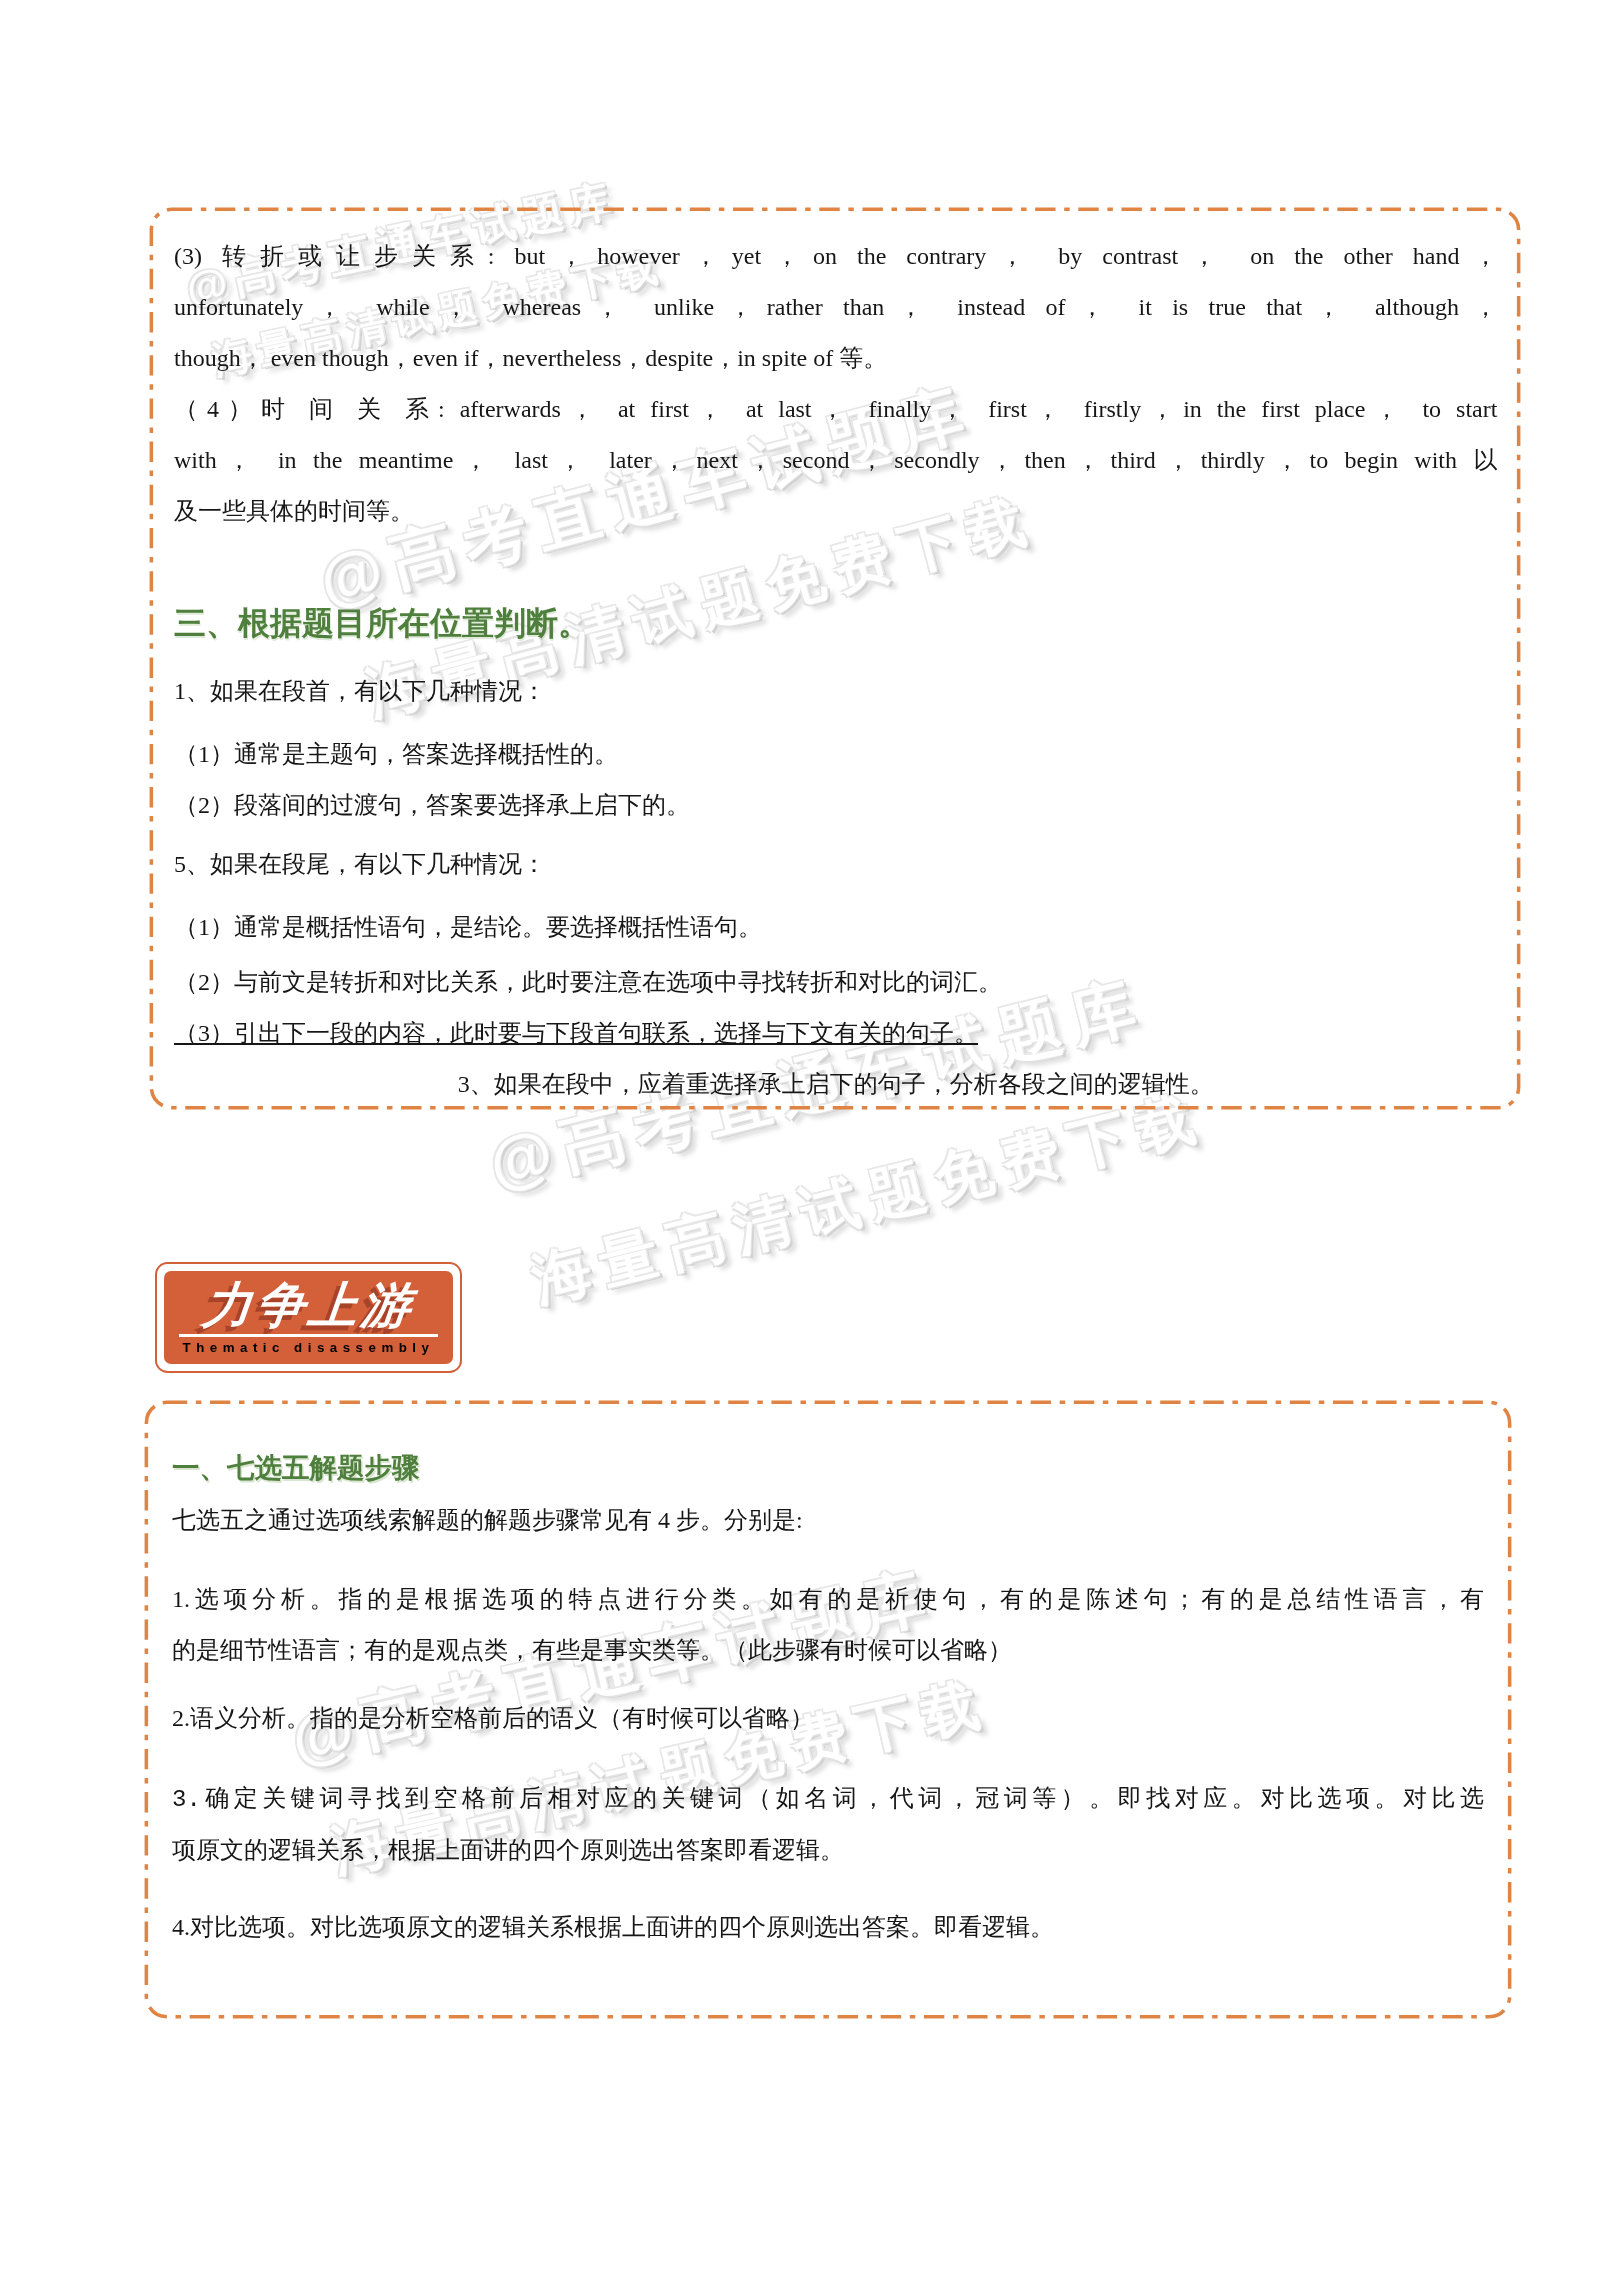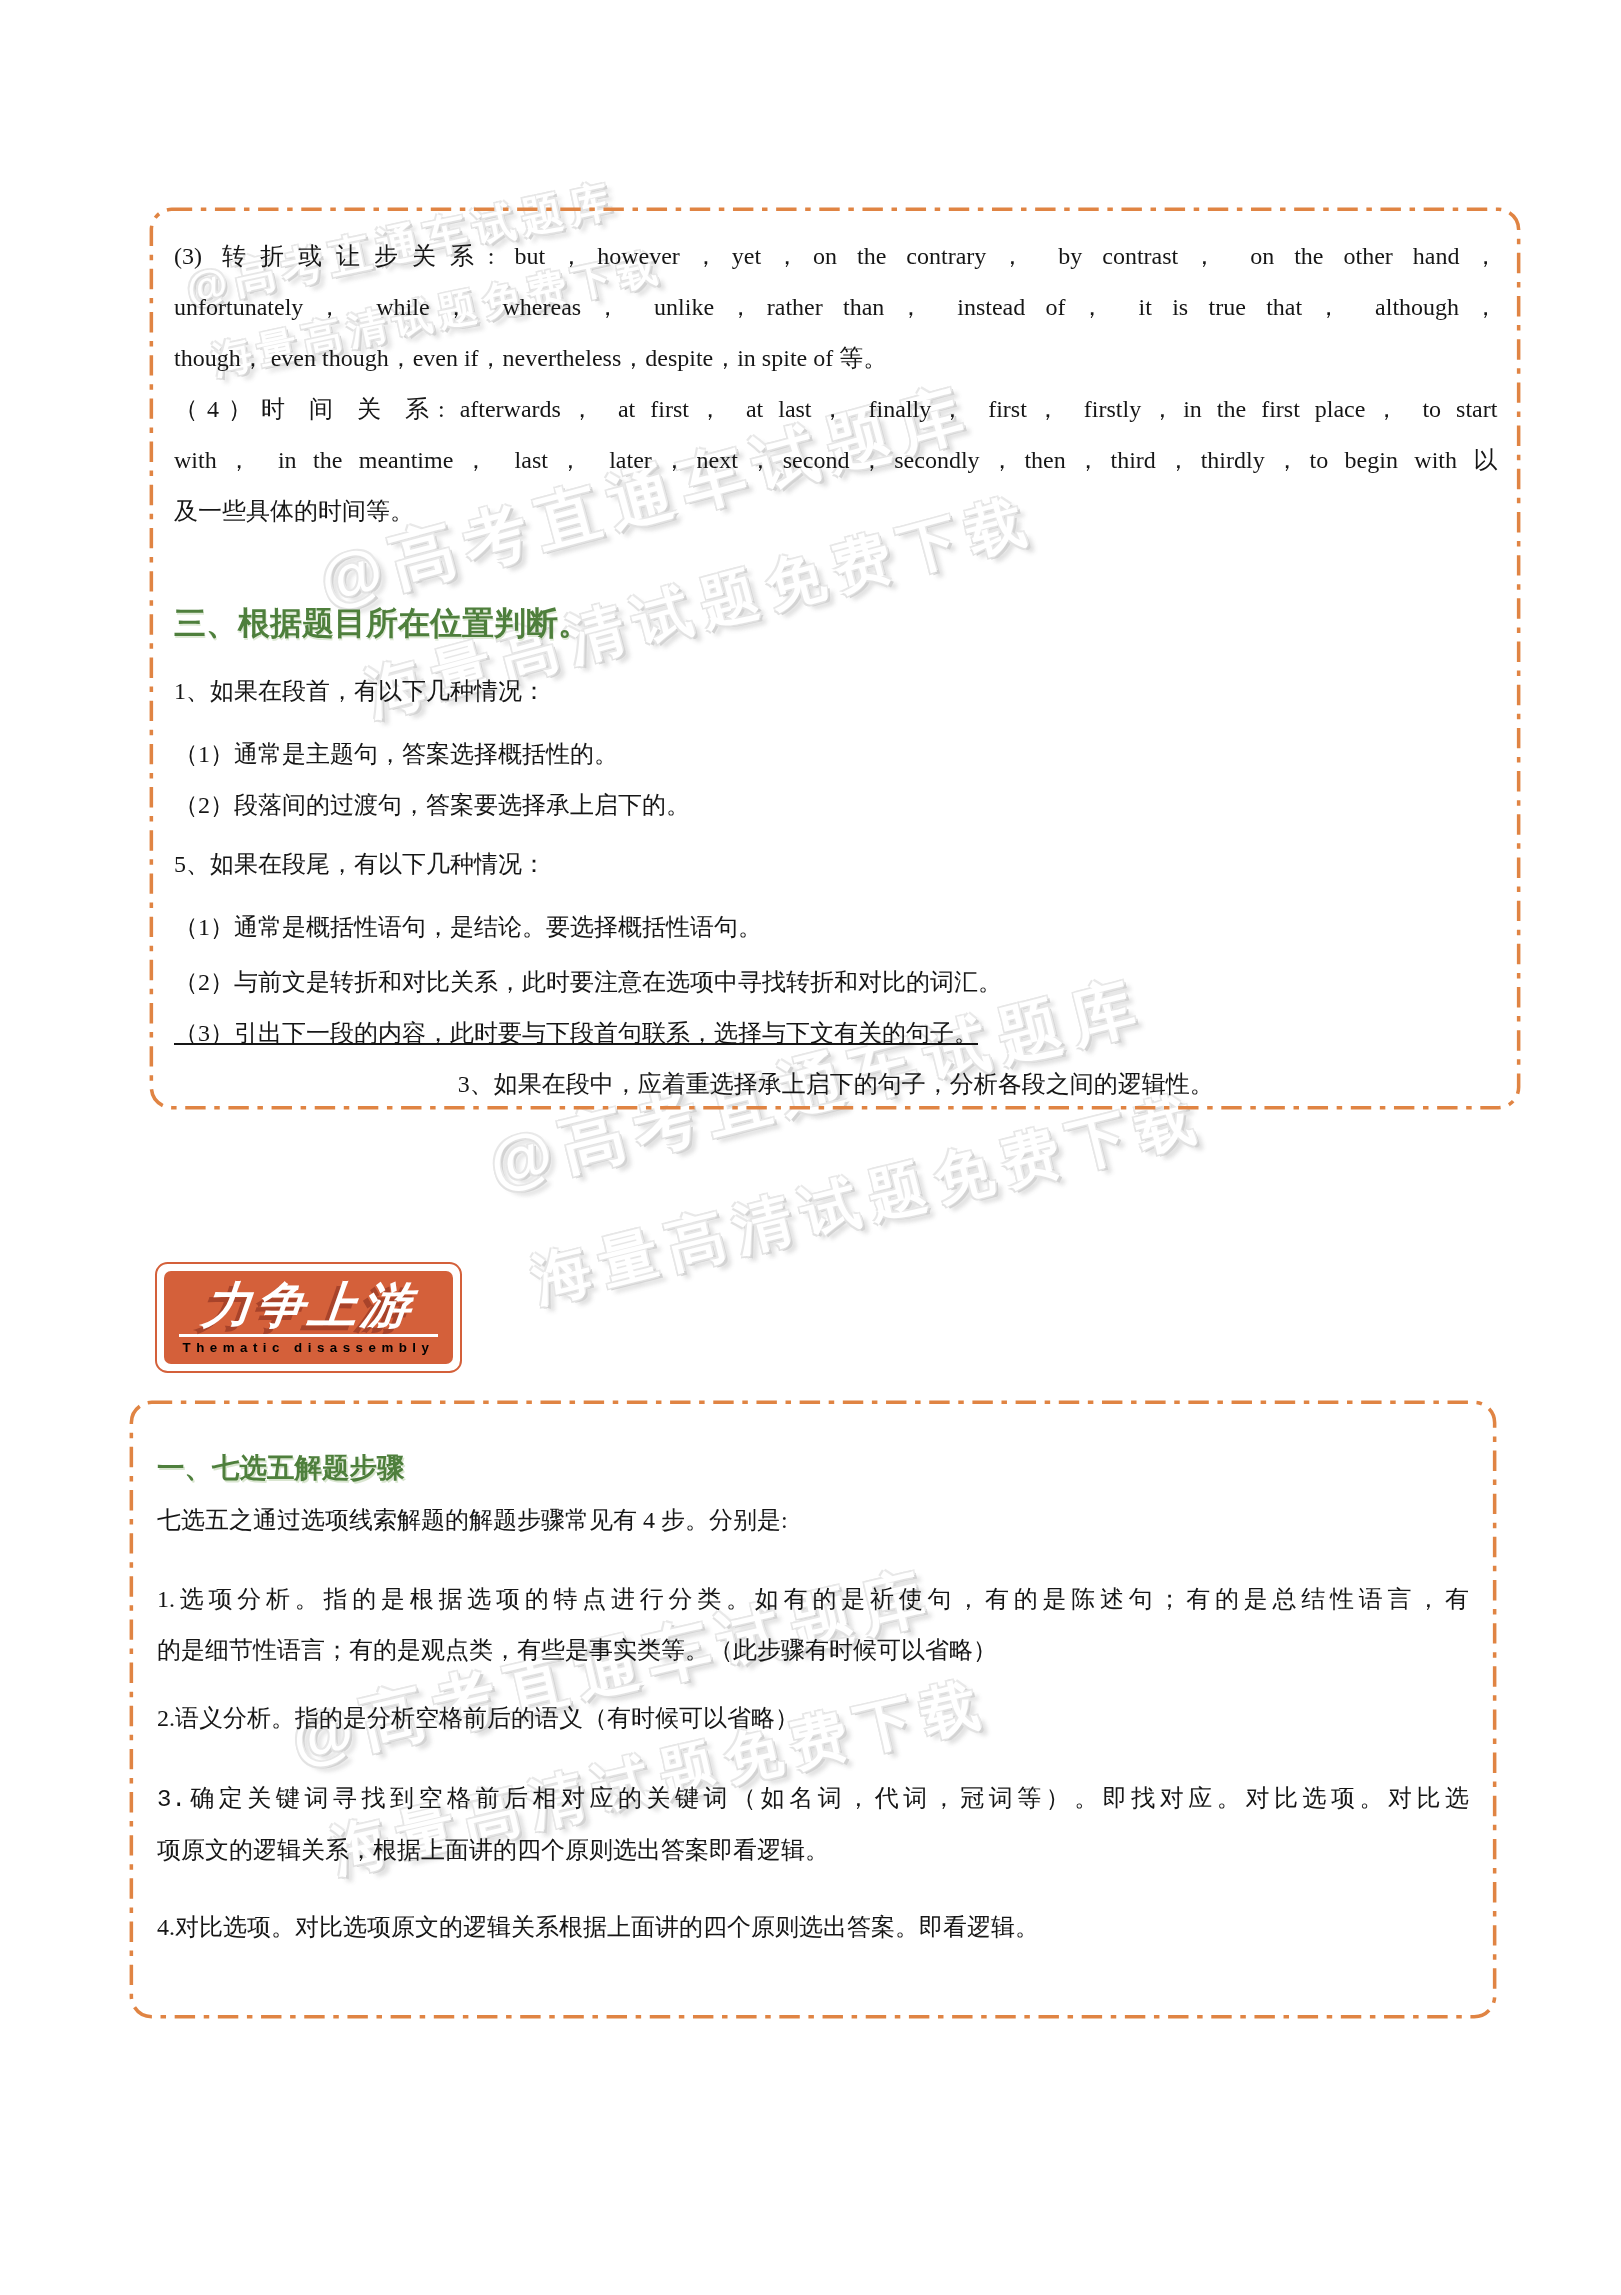--- a/index.html
+++ b/index.html
@@ -38,21 +38,21 @@
   .wm-d .wm-l2 { margin:36px 0 0 14px; font-size:57px; }
 
   
   .panel { position:absolute; z-index:1; }
   .panel > svg.dashborder { position:absolute; left:0; top:0; width:100%; height:100%; }
   .panel-content { position:relative; }
 
   #panel-position { left:149px; top:207px; width:1372px; height:903px; }
   #panel-position .panel-content { padding:23.6px 23.6px 0 25px; }
 
-  #panel-steps { left:129px; top:1400px; width:1368px; height:619px; }
+  #panel-steps { left:144px; top:1400px; width:1368px; height:619px; }
   #panel-steps .panel-content { padding:46px 28px 0 28px; }
 
   .bodyline { font-size:24px; line-height:51px; }
   .fj { text-align:justify; text-align-last:justify; }
 
   .h-green {
     font-family:"Liberation Sans","DejaVu Sans",sans-serif;
     font-weight:bold; color:#4E7F3C;
   }
   #panel-position .h-green {

